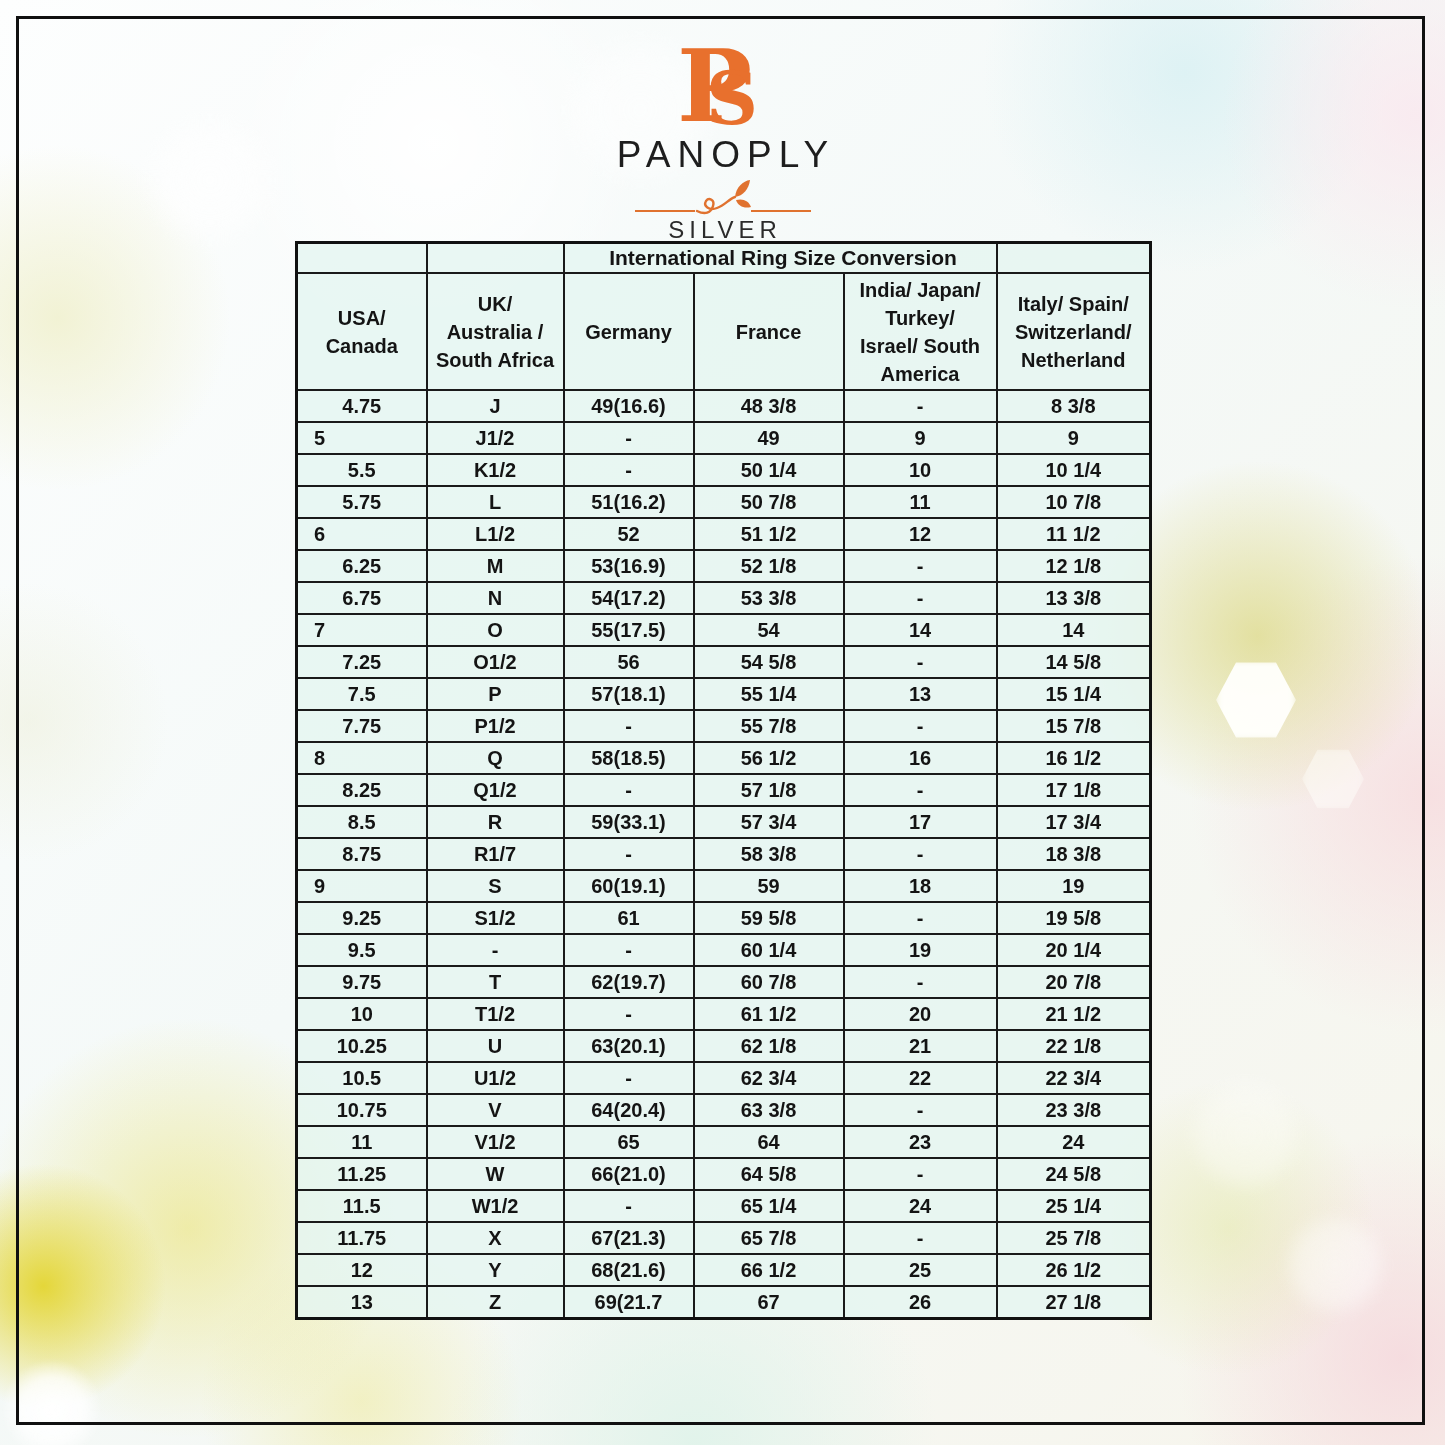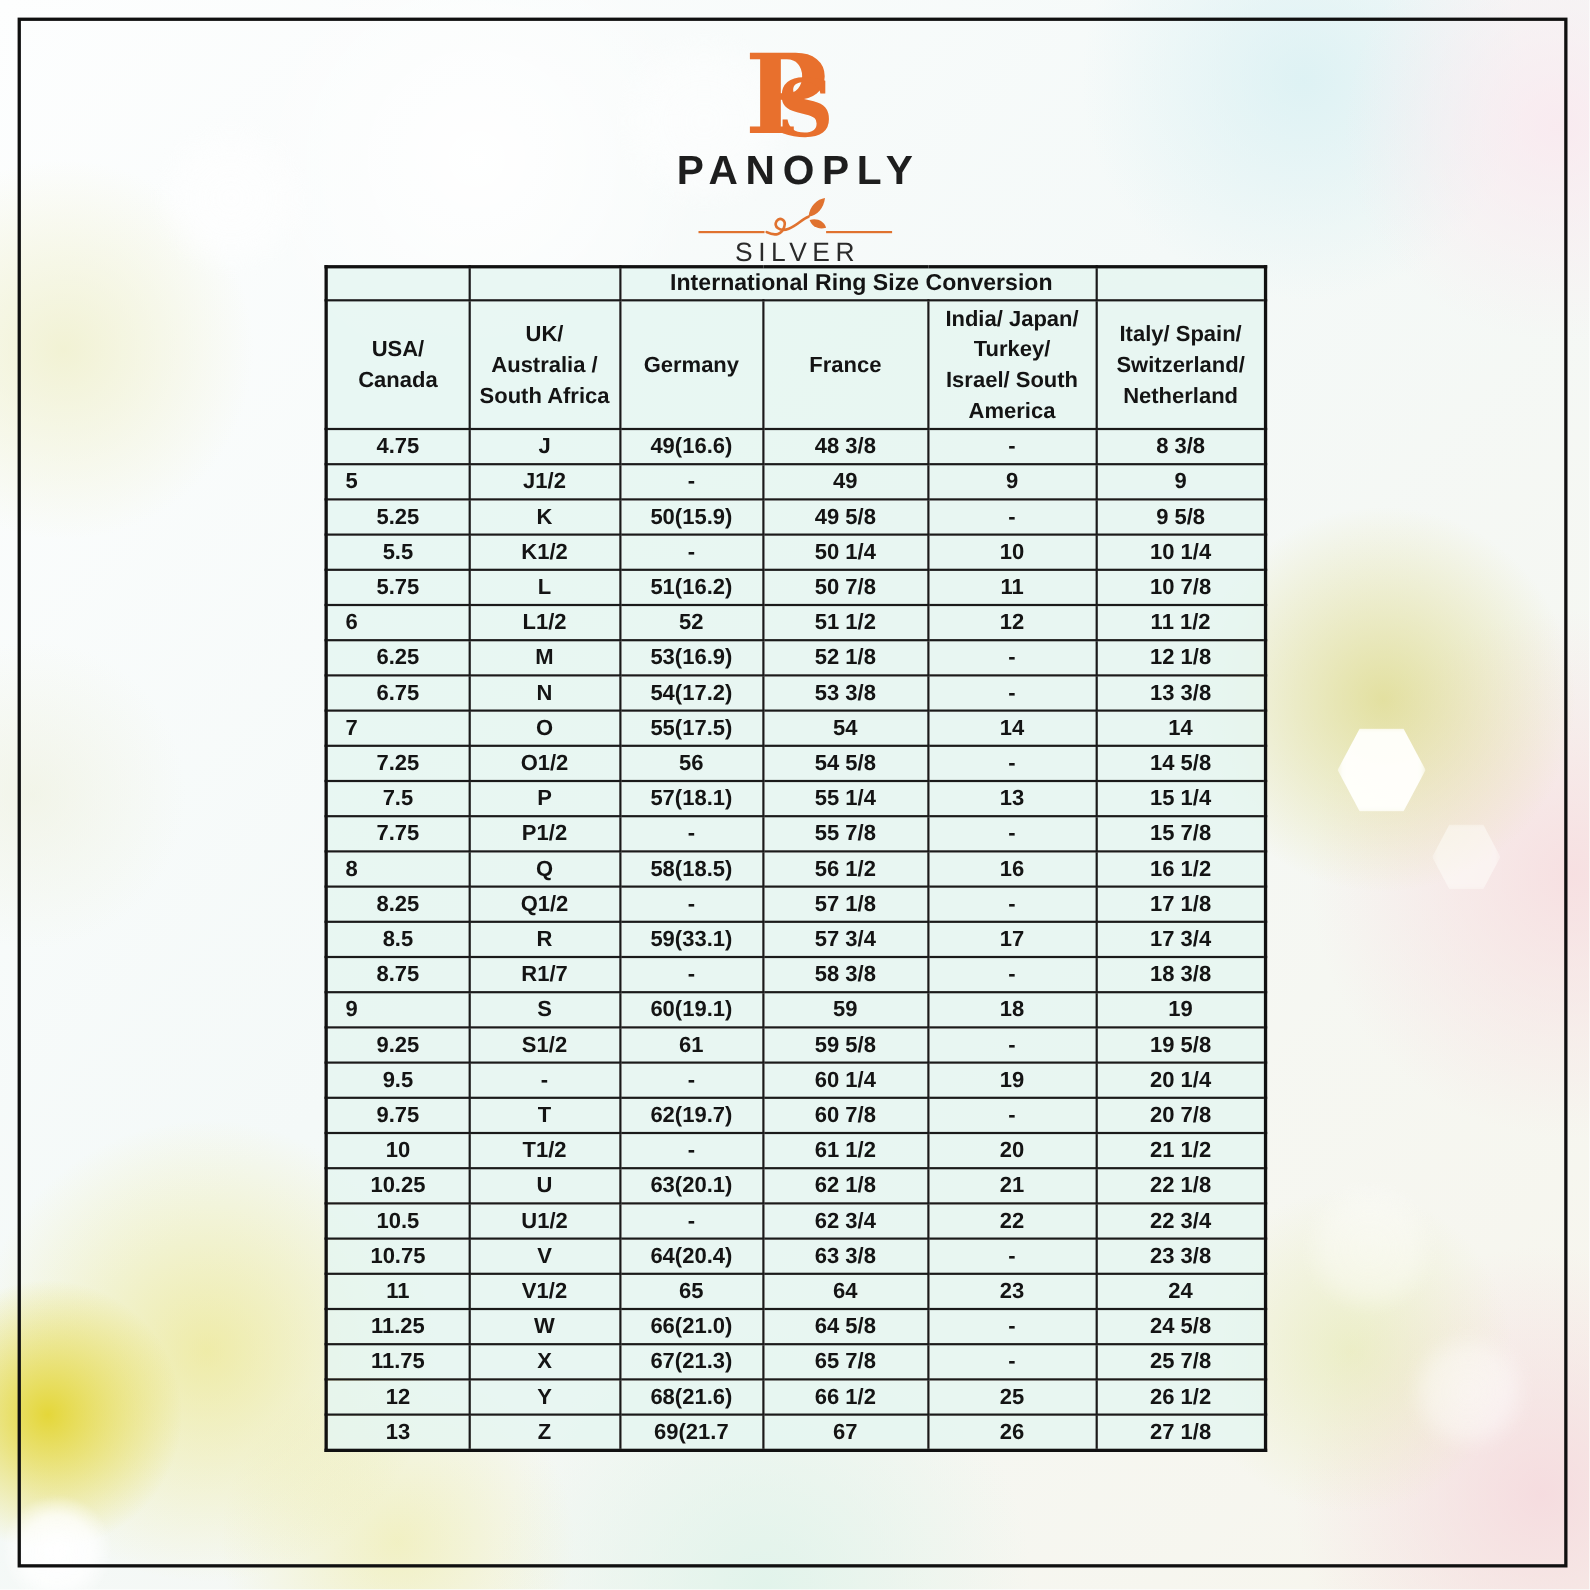--- a/index.html
+++ b/index.html
@@ -33,21 +33,21 @@
   .circ3{left:1185px;top:1075px;width:120px;height:120px;opacity:.45;filter:blur(4px);}
   .circ4{left:560px;top:30px;width:160px;height:160px;opacity:.6;filter:blur(6px);}
   .circ5{left:1280px;top:1210px;width:110px;height:110px;opacity:.55;filter:blur(5px);}
 
   .frame{position:absolute;left:16px;top:16px;width:1409px;height:1409px;border:3px solid #101010;box-sizing:border-box;pointer-events:none;}
 
   
   .brand{position:absolute;left:0;right:0;top:40px;display:flex;flex-direction:column;align-items:center;text-align:center;}
   .monogram{width:92px;height:90px;}
   .monogram text{font-family:"DejaVu Serif", serif;font-weight:bold;}
-  .brand-name{margin-top:6px;font-size:37px;line-height:1;font-weight:700;letter-spacing:7px;padding-left:7px;color:#1e1e1e;}
+  .brand-name{margin-top:6px;font-size:37px;line-height:1;font-weight:400;letter-spacing:7px;padding-left:7px;color:#1e1e1e;}
   .divider{margin-top:4px;width:176px;display:flex;align-items:flex-end;justify-content:center;}
   .divider .line{flex:1;height:0;border-bottom:2.5px solid #e0722f;margin-bottom:5px;}
   .divider svg{flex:0 0 auto;}
   .brand-sub{margin-top:1px;font-size:24px;line-height:1;font-weight:400;letter-spacing:5px;padding-left:5px;color:#2b2b2b;}
 
   
   table.ring{
     position:absolute;left:295px;top:241px;width:854px;
     border-collapse:collapse;table-layout:fixed;
     border:3px solid #111;
@@ -144,28 +144,20 @@
         </tr>
         <tr>
           <td class="left">5</td>
           <td>J1/2</td>
           <td>-</td>
           <td>49</td>
           <td>9</td>
           <td>9</td>
         </tr>
         <tr>
-          <td>5.25</td>
-          <td>K</td>
-          <td>50(15.9)</td>
-          <td>49 5/8</td>
-          <td>-</td>
-          <td>9 5/8</td>
-        </tr>
-        <tr>
           <td>5.5</td>
           <td>K1/2</td>
           <td>-</td>
           <td>50 1/4</td>
           <td>10</td>
           <td>10 1/4</td>
         </tr>
         <tr>
           <td>5.75</td>
           <td>L</td>
@@ -336,20 +328,28 @@
         </tr>
         <tr>
           <td>11.25</td>
           <td>W</td>
           <td>66(21.0)</td>
           <td>64 5/8</td>
           <td>-</td>
           <td>24 5/8</td>
         </tr>
         <tr>
+          <td>11.5</td>
+          <td>W1/2</td>
+          <td>-</td>
+          <td>65 1/4</td>
+          <td>24</td>
+          <td>25 1/4</td>
+        </tr>
+        <tr>
           <td>11.75</td>
           <td>X</td>
           <td>67(21.3)</td>
           <td>65 7/8</td>
           <td>-</td>
           <td>25 7/8</td>
         </tr>
         <tr>
           <td>12</td>
           <td>Y</td>

